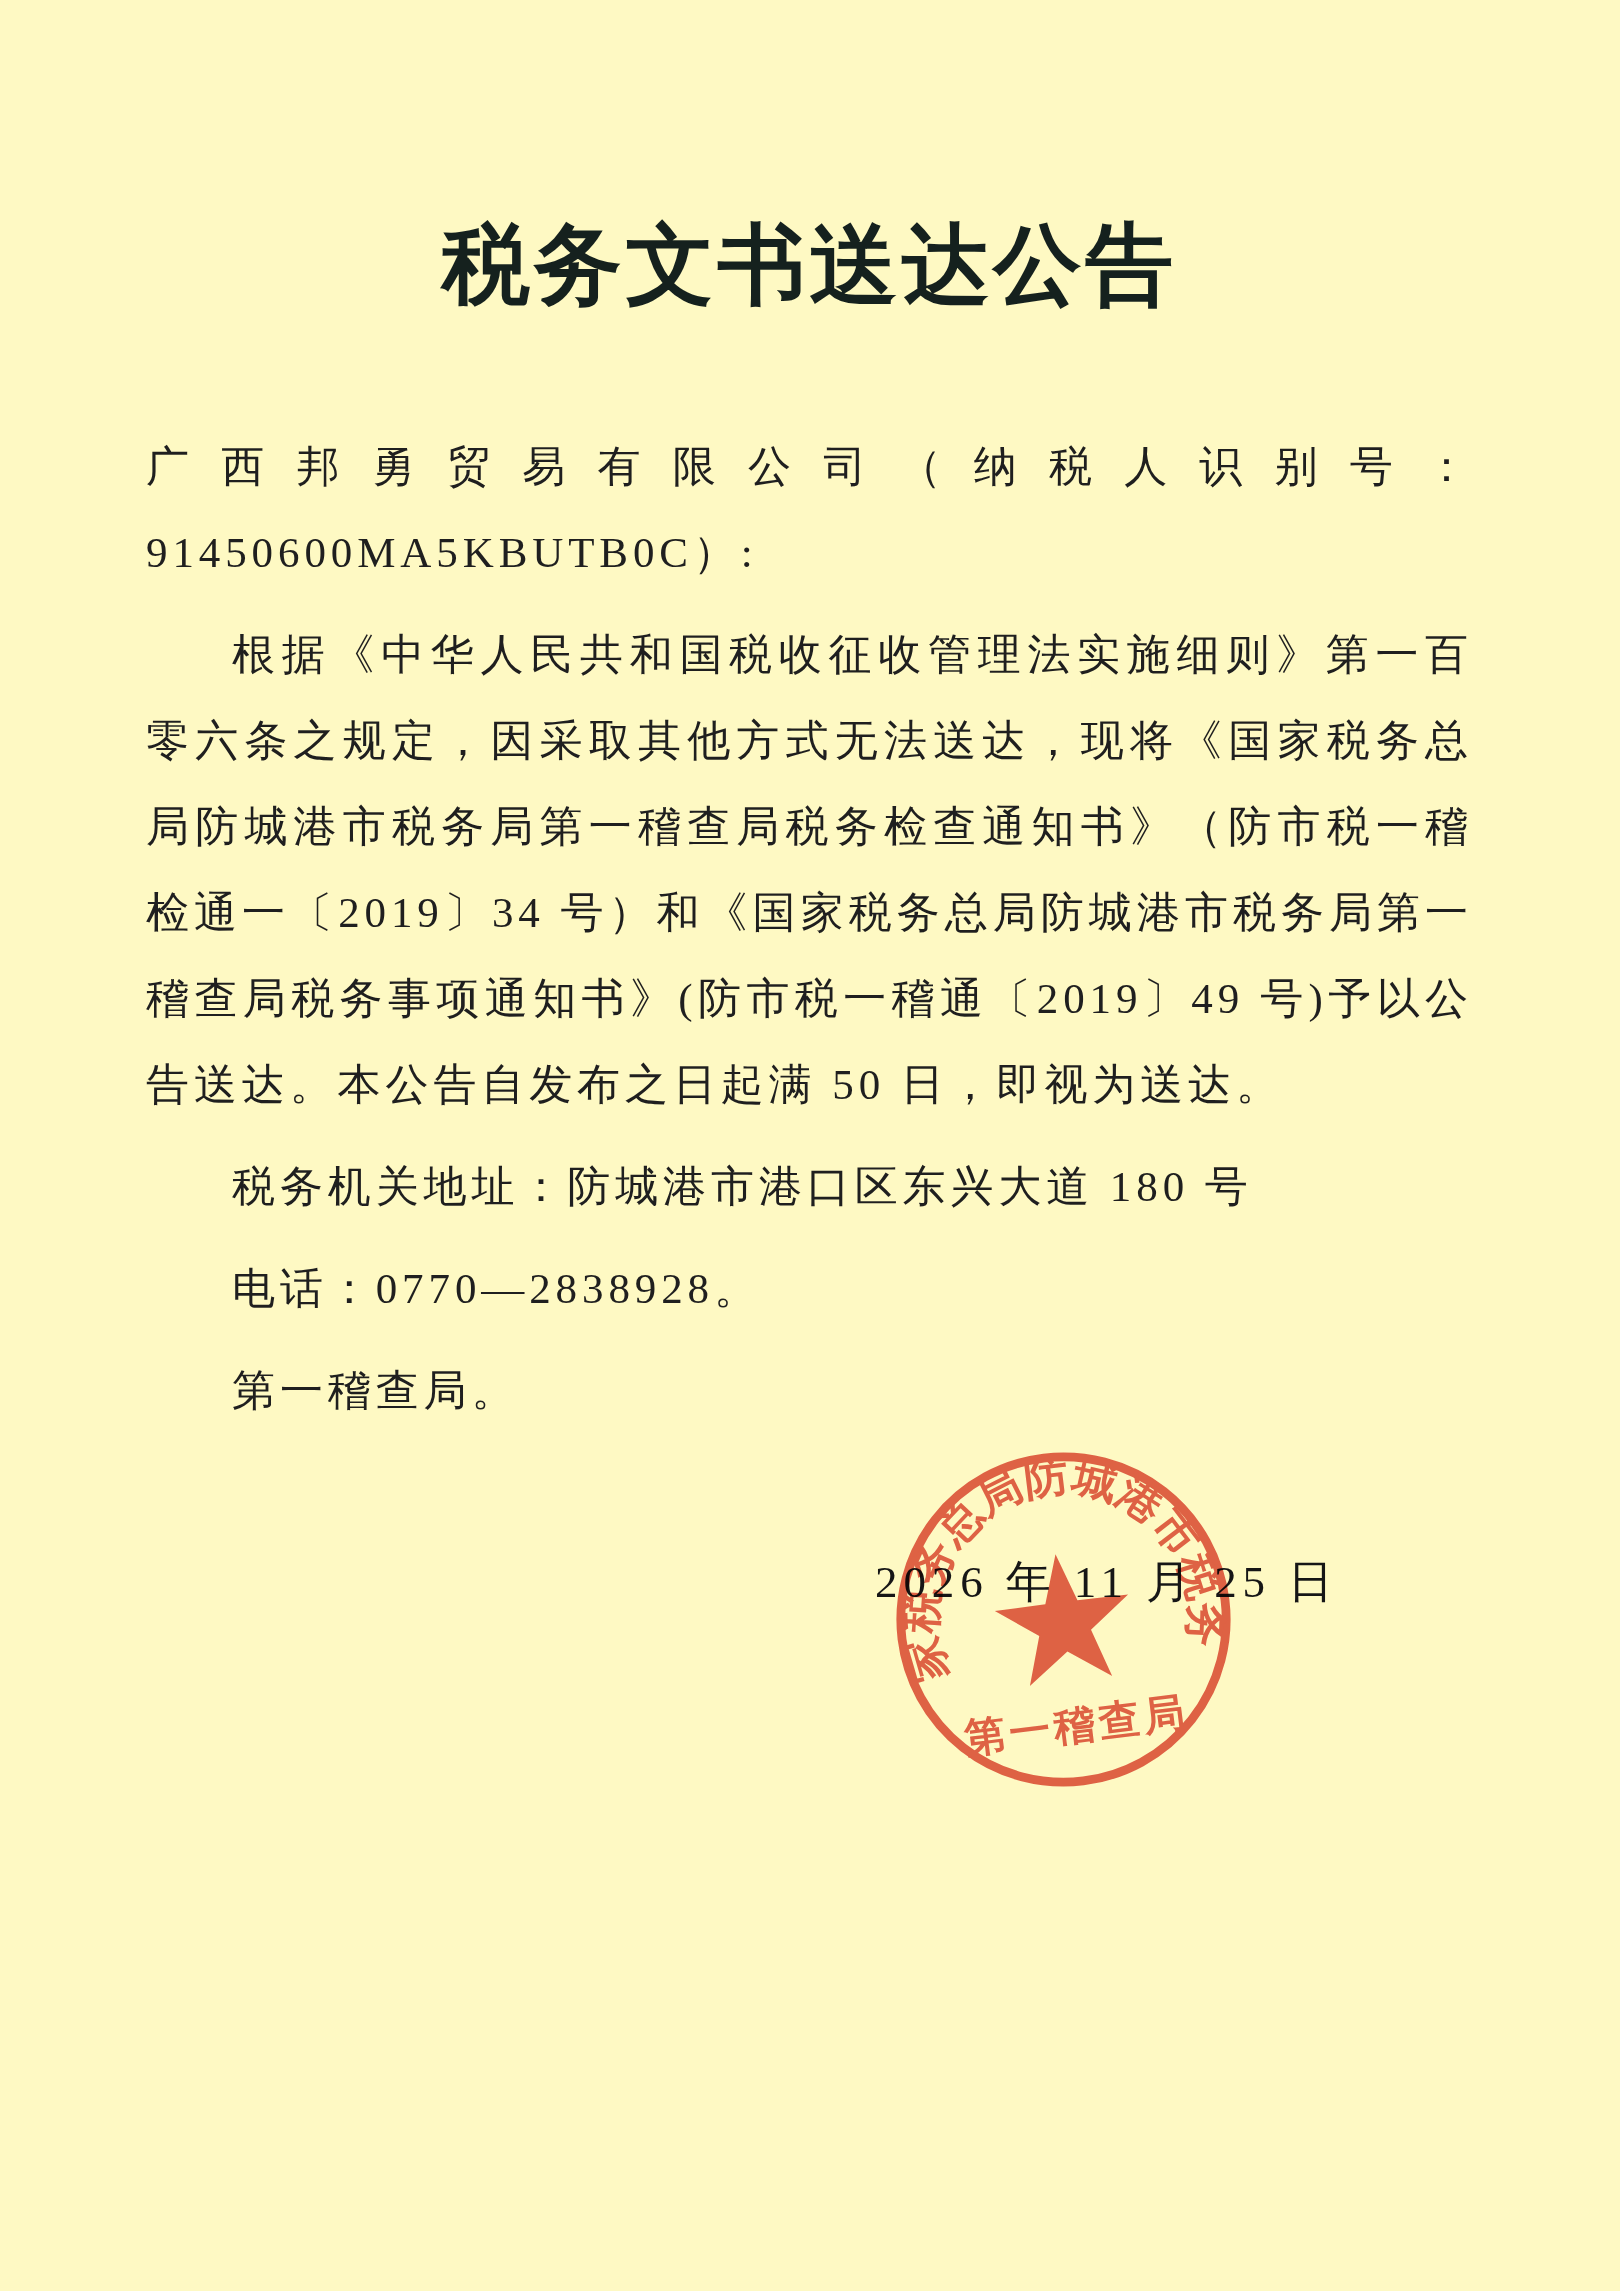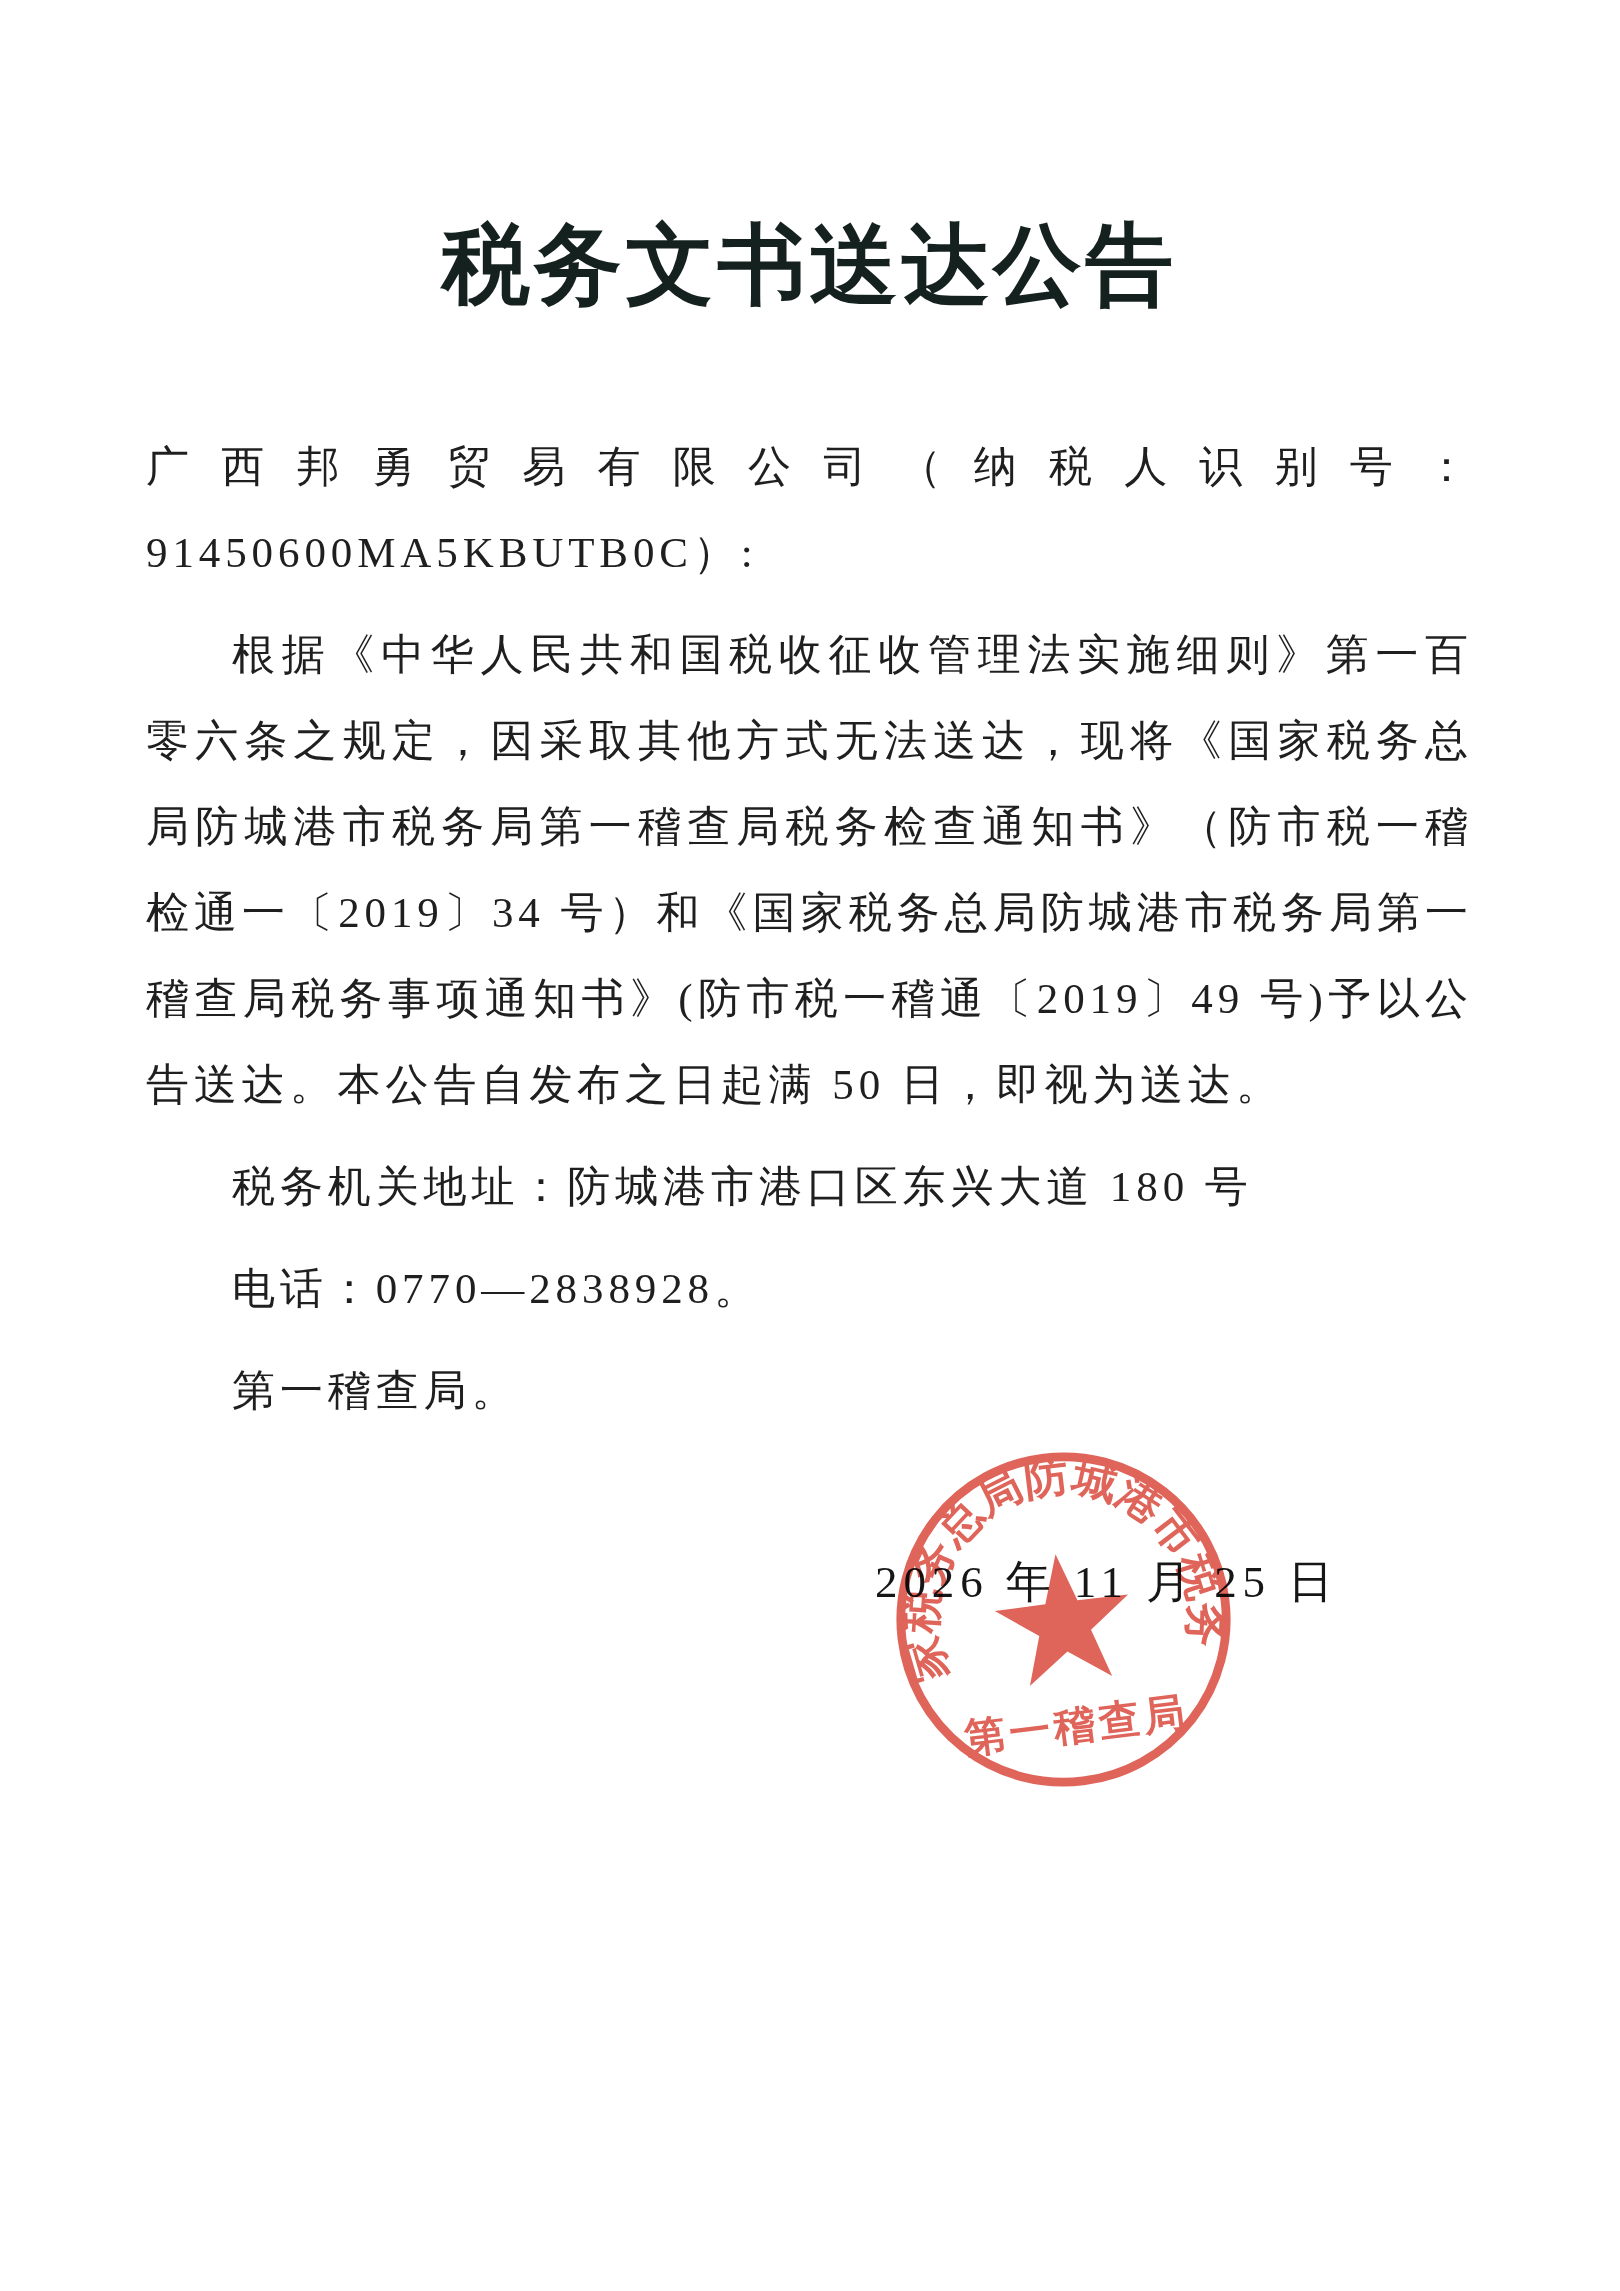--- a/index.html
+++ b/index.html
@@ -1,20 +1,20 @@
 <!DOCTYPE html>
 <html lang="zh" style="--seal-color: #dd574b;"><head>
 <meta charset="utf-8">
 <style>
   html,body { margin:0; padding:0; background:#e8e8e8; }
   .page {
     position:relative;
     width:1620px; height:2292px;
     margin:0 auto;
-    background:#ffffff;
+    background:#fef9c3;
     overflow:hidden;
     font-family:"Liberation Serif","DejaVu Serif",serif;
     color:#1f1f1f;
   }
   .content {
     position:absolute;
     left:130px; top:0;
     width:1359px;
   }
   .title {

